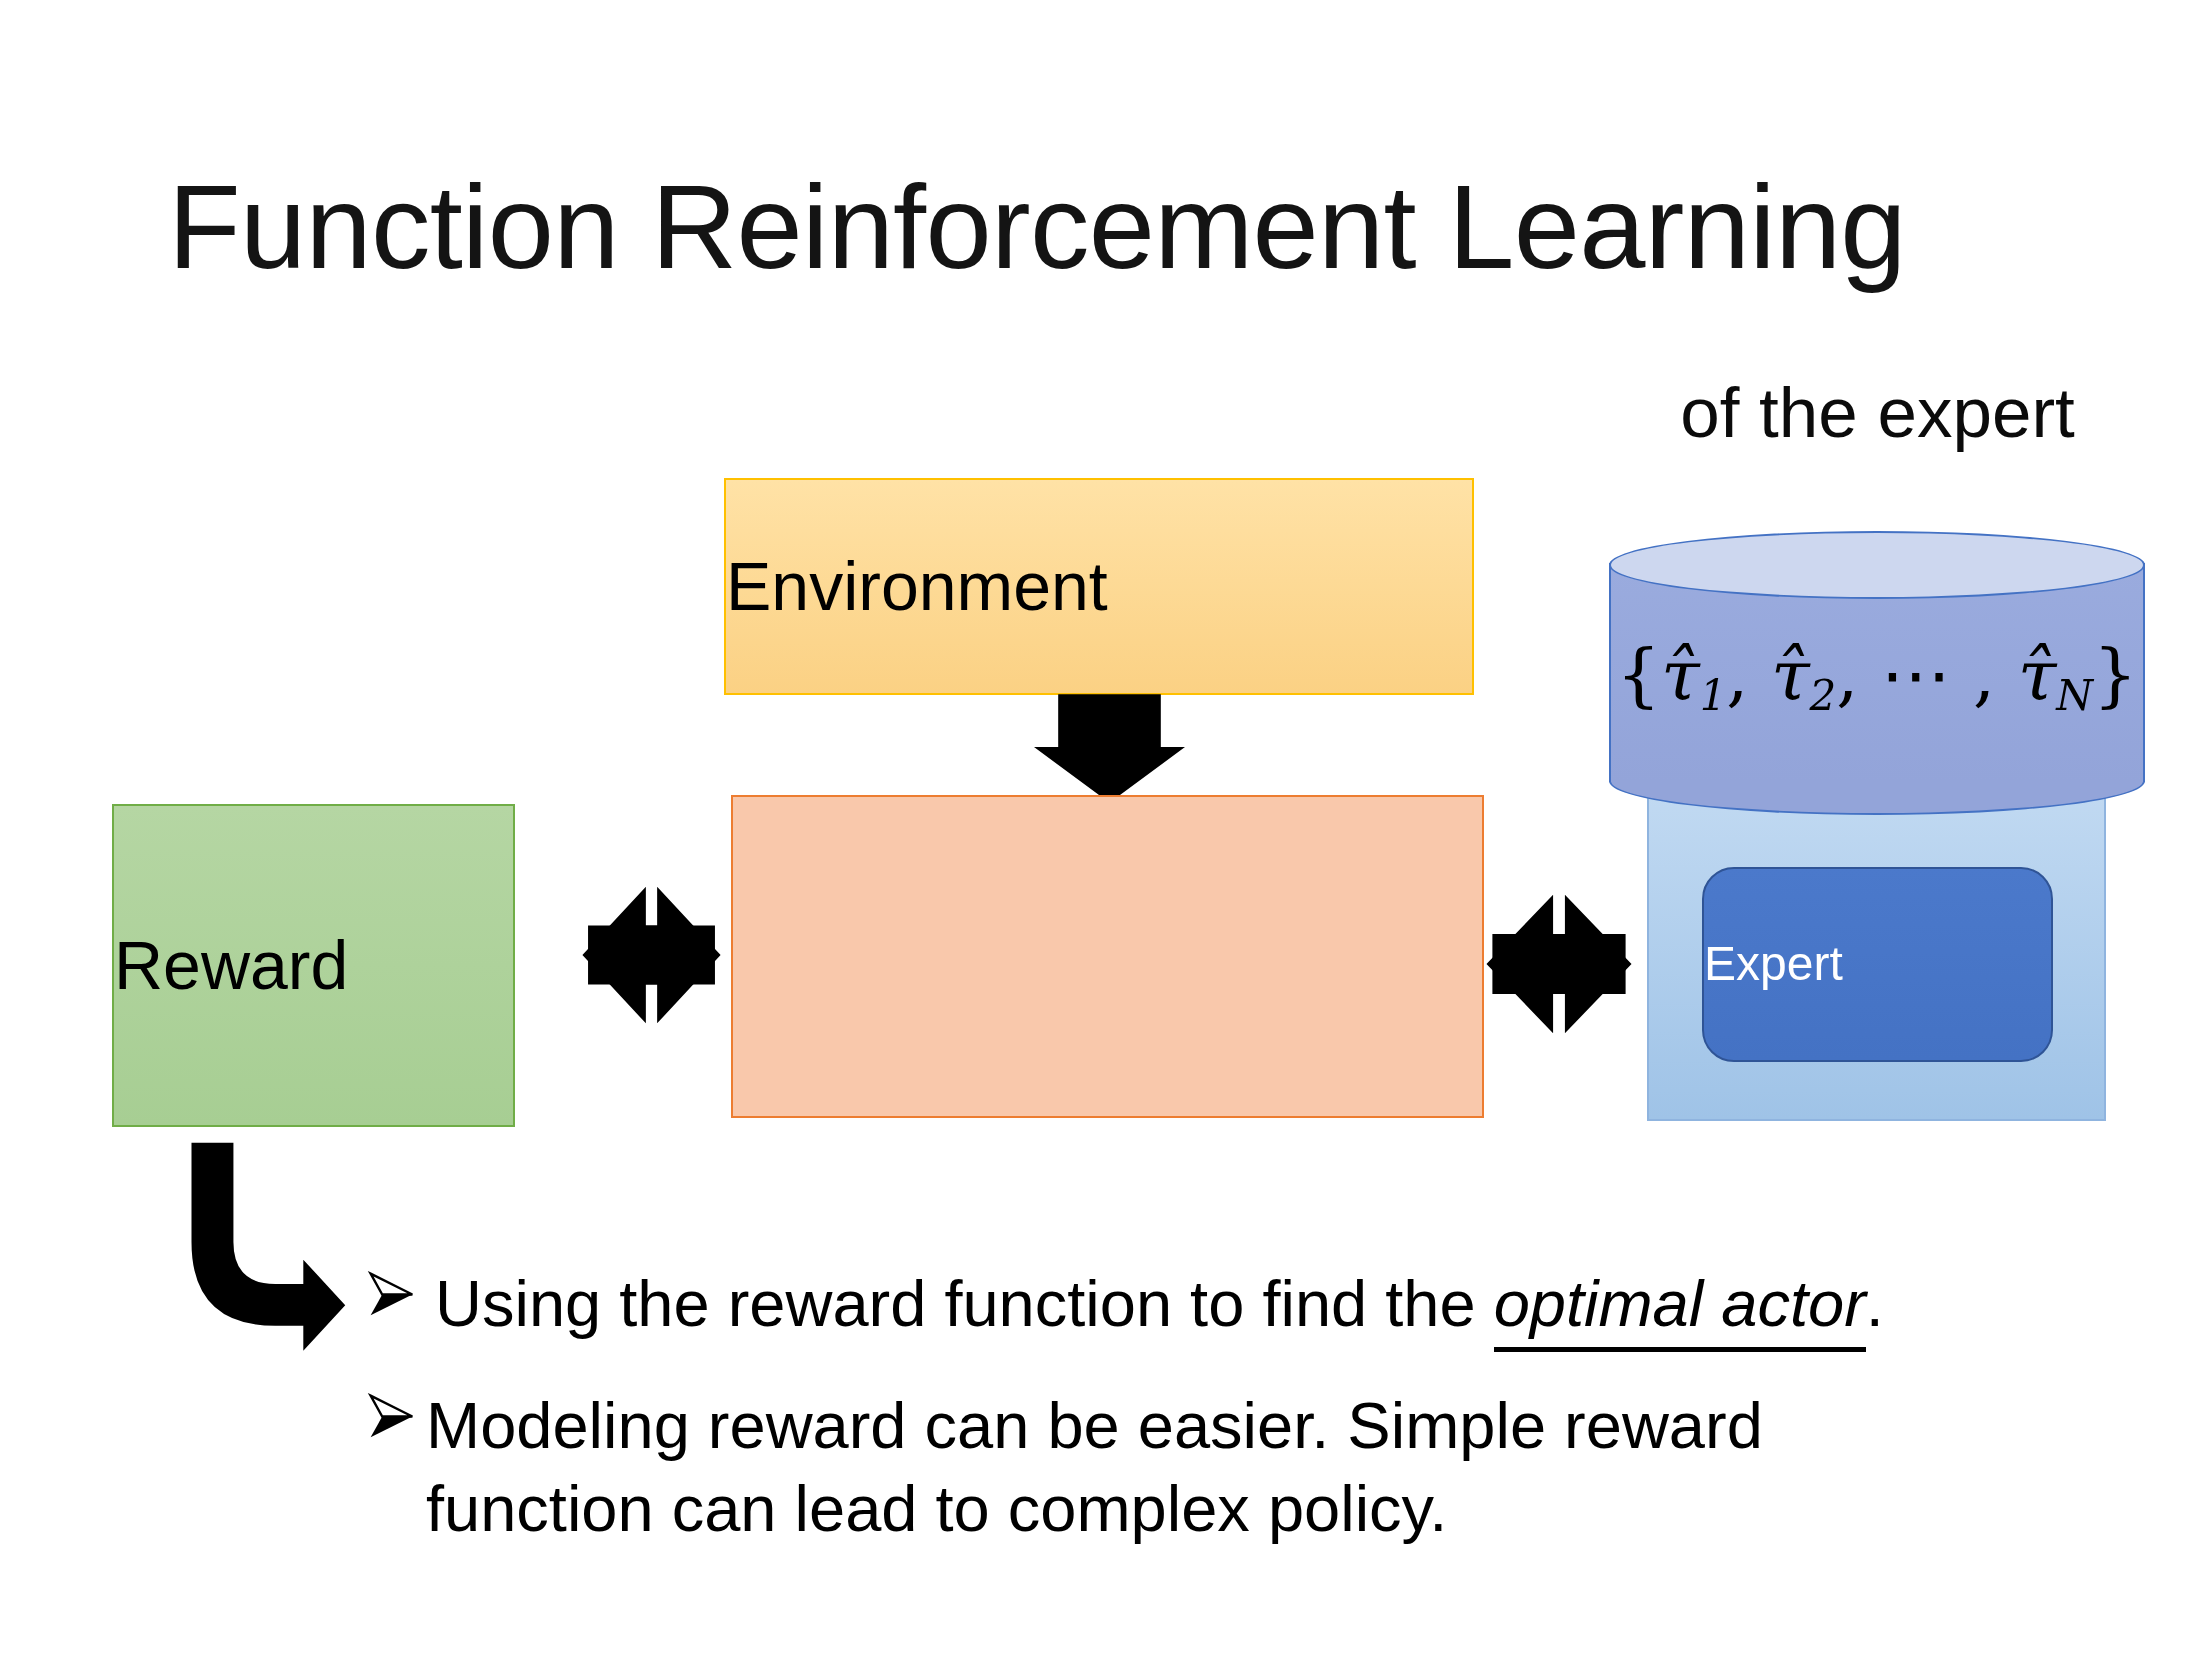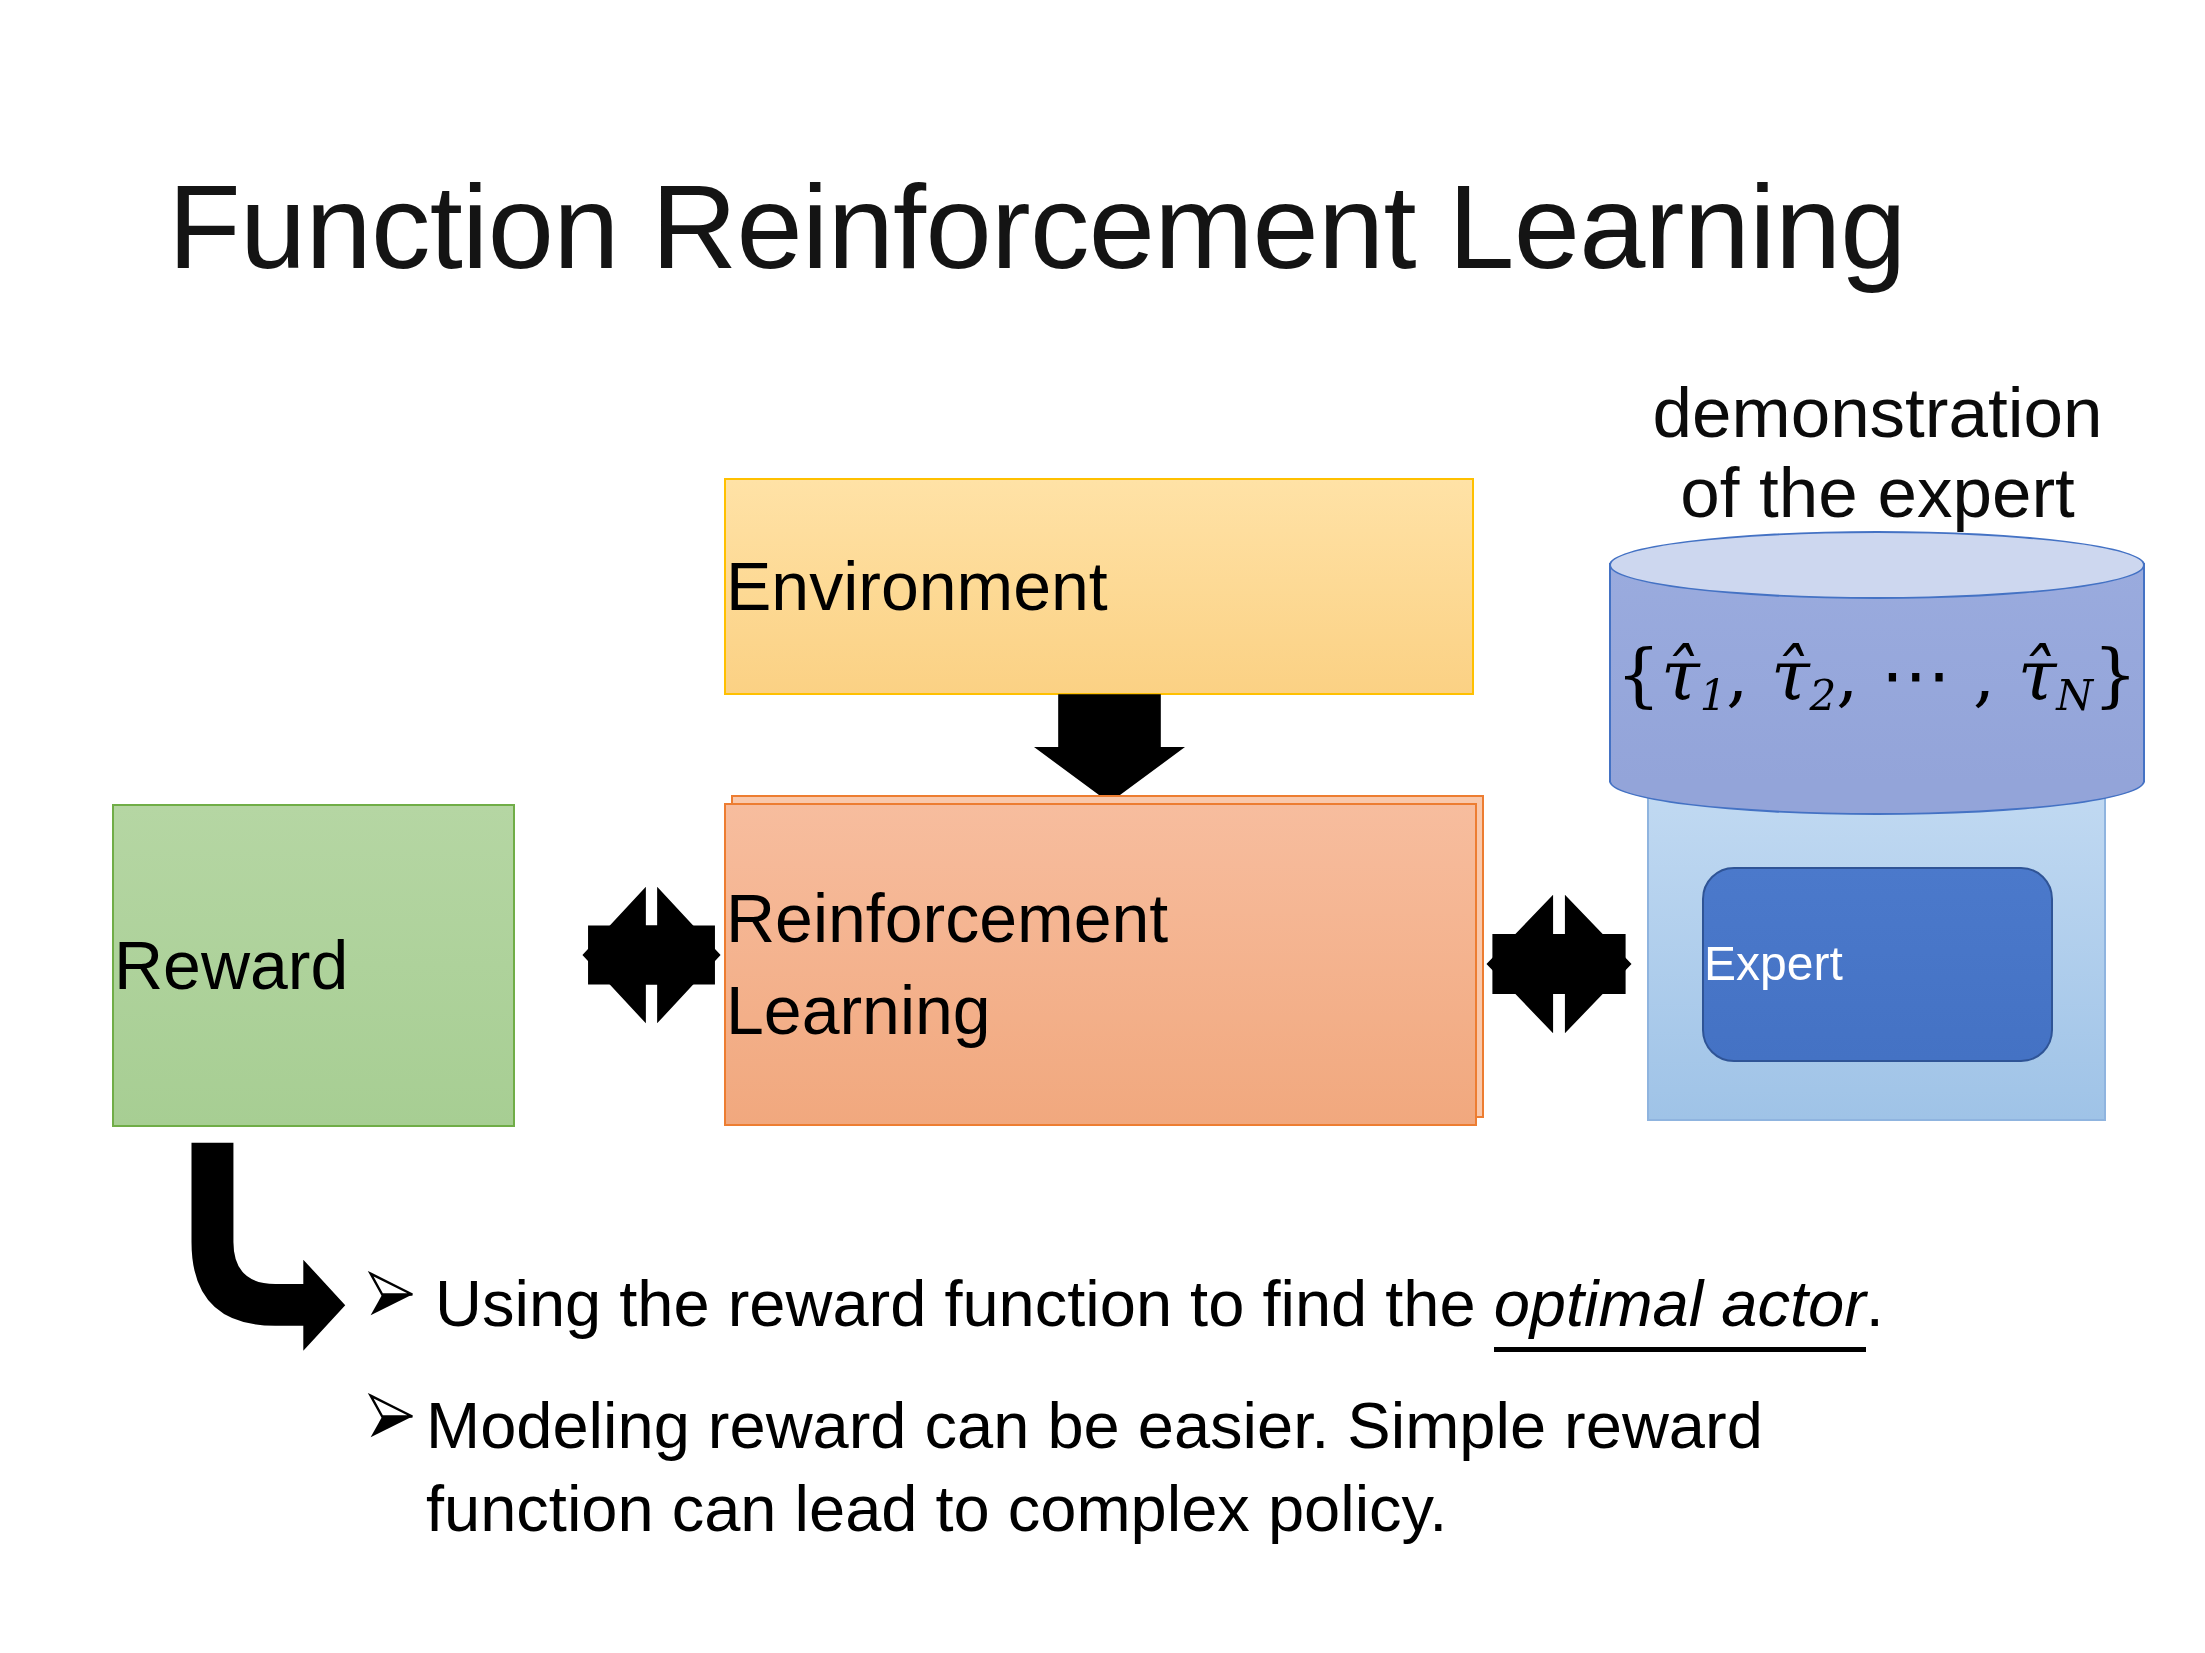--- a/index.html
+++ b/index.html
@@ -77,43 +77,38 @@
   .em-ul{font-weight:normal;font-style:italic;border-bottom:5.1px solid #000;padding-bottom:7.4px}
 </style>
 </head>
 <body>
 
 <div class="slide">
 
   <div class="title">Function Reinforcement Learning</div>
 
   <div class="demo-caption">
-    <div>demonstration</div>
     <div>of the expert</div>
   </div>
 
   <div class="env-box">
     <div class="box-label">Environment</div>
   </div>
 
   <div class="arrow-abs" style="left:1034px;top:694px;width:151px;height:109px">
     <svg width="151" height="109" viewBox="0 0 206 148">
       <polygon class="fill-ink" points="33,0 173,0 173,72 206,72 103,148 0,72 33,72"></polygon>
     </svg>
   </div>
 
   <div class="reward-box">
     <div class="box-label">Reward</div>
   </div>
 
   <div class="rl-ghost"></div>
-  <div class="rl-box">
-    <div class="box-label">Reinforcement</div>
-    <div class="box-label">Learning</div>
-  </div>
 
   <div class="arrow-abs" style="left:581px;top:881px;width:141px;height:148px">
     <svg width="141" height="148" viewBox="0 0 200 210" preserveAspectRatio="none">
       <polygon class="fill-ink" points="2,105 92,8 92,63 190,63 190,147 92,147 92,202"></polygon>
       <polygon class="fill-ink" points="198,105 108,8 108,63 10,63 10,147 108,147 108,202"></polygon>
     </svg>
   </div>
 
   <div class="arrow-abs" style="left:1485px;top:889px;width:148px;height:150px">
     <svg width="148" height="150" viewBox="0 0 200 210" preserveAspectRatio="none">

